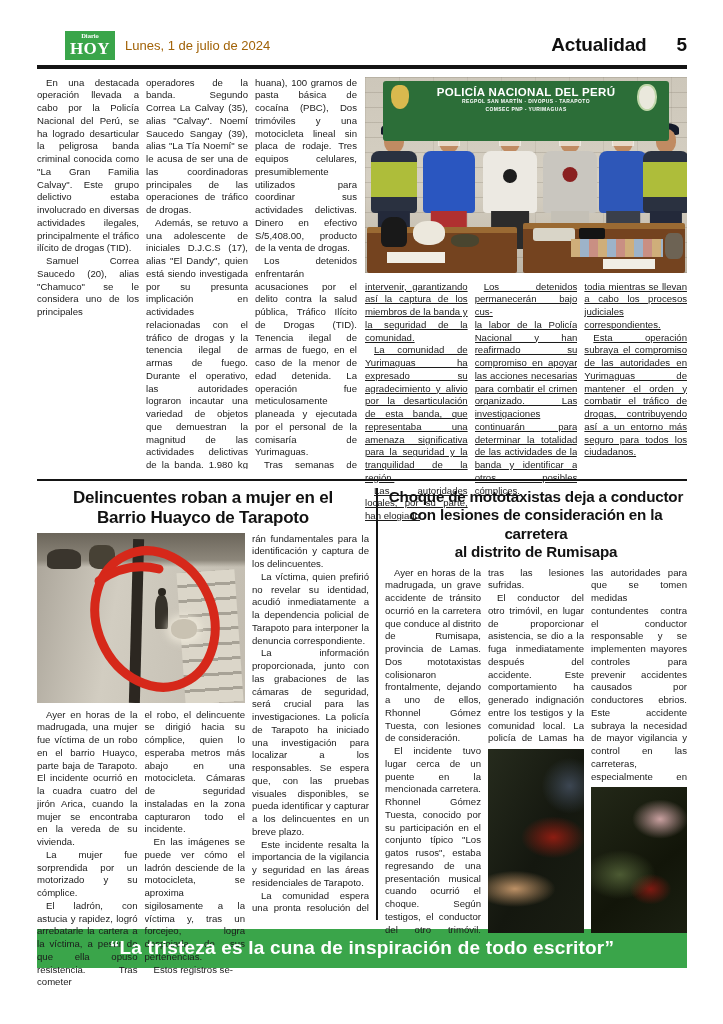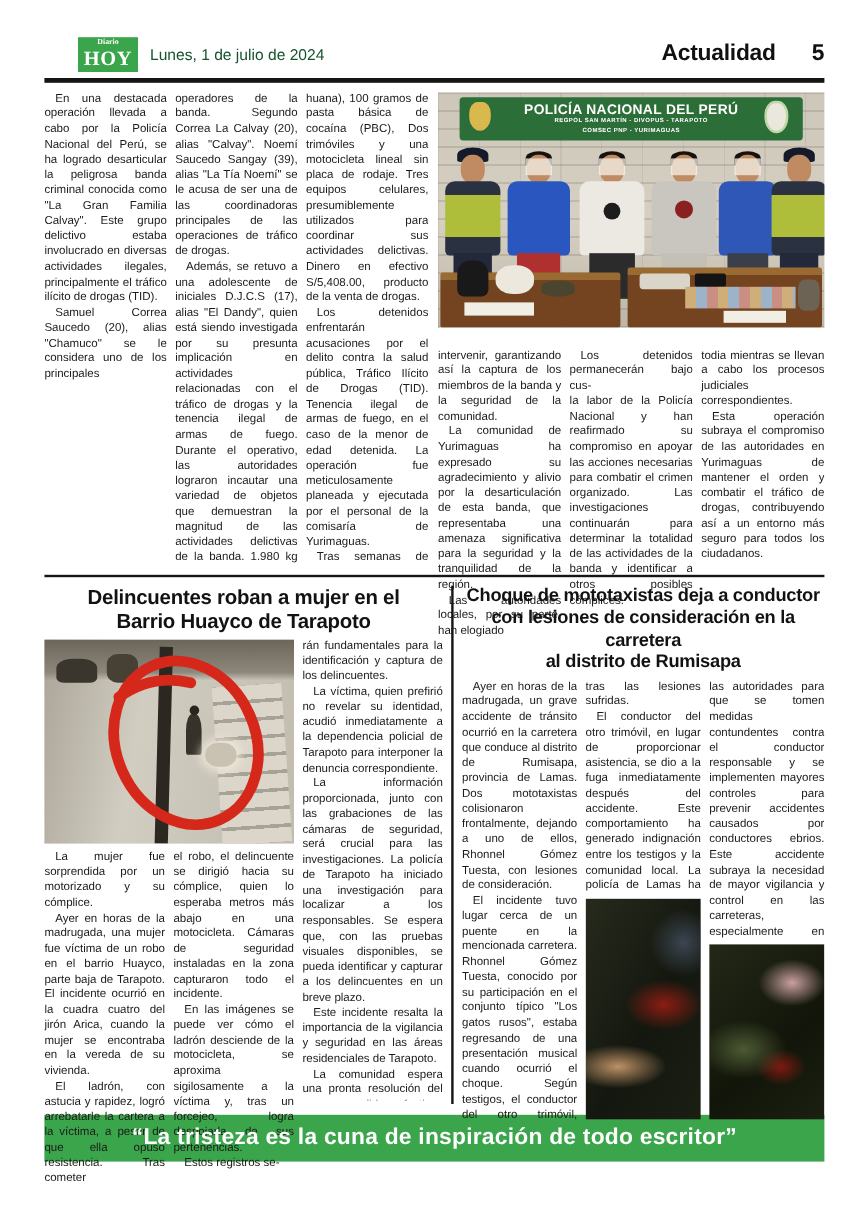--- a/index.html
+++ b/index.html
@@ -5,41 +5,41 @@
   *{box-sizing:border-box;margin:0;padding:0;}
   html,body{background:#ffffff;}
   body{width:723px;height:1024px;font-family:"Liberation Sans",sans-serif;color:#1c1c1c;overflow:hidden;}
   .page{width:723px;height:1024px;padding:30px 36px 0 37px;position:relative;}
 
   
   .masthead{display:flex;align-items:center;height:30px;padding-left:28px;}
   .logo{width:50px;height:29px;background:#3aa54a;color:#fff;text-align:center;display:flex;flex-direction:column;justify-content:center;line-height:1;}
   .logo .ltop{font-size:6.5px;font-weight:bold;font-family:"Liberation Serif",serif;}
   .logo .lmain{font-size:17px;font-weight:bold;font-family:"Liberation Serif",serif;letter-spacing:.5px;}
-  .dateline{font-size:13px;color:#14532d;margin-left:10px;}
+  .dateline{font-size:13px;color:#a16207;margin-left:10px;}
   .spacer{flex:1;}
   .section-label{font-size:19px;font-weight:bold;color:#101010;letter-spacing:-.2px;}
   .page-num{font-size:19px;font-weight:bold;color:#101010;margin-left:30px;}
   .top-rule{height:3.5px;background:#141414;margin-top:5px;}
 
   
   .h1{margin-top:6px;text-align:center;font-size:21.5px;font-weight:bold;line-height:1.14;color:#121212;letter-spacing:-.3px;}
   .h2{text-align:center;font-size:17px;font-weight:bold;line-height:1.18;color:#121212;letter-spacing:-.2px;margin-bottom:5px;}
   .h3{text-align:center;font-size:15.2px;font-weight:bold;line-height:1.22;color:#121212;letter-spacing:-.2px;margin-bottom:5px;}
 
   
   .cols{display:flex;gap:7px;}
   .col{flex:1;text-align:justify;font-size:9.6px;line-height:1.33;color:#1b1b1b;overflow:hidden;hyphens:auto;}
   .para{margin:0;}
   .para.ind{text-indent:9px;}
 
   .a1-body{display:flex;gap:8px;margin-top:8px;height:392px;}
   .a1-left{width:330px;display:flex;gap:7px;}
   .a1-right{width:322px;display:flex;flex-direction:column;}
-  .a1-right .cols{margin-top:18px;flex:1;}
+  .a1-right .cols{margin-top:8px;flex:1;text-decoration:underline;}
 
   .hdiv{height:2px;background:#151515;margin:10px 0 7px;}
   .bottom{display:flex;height:432px;}
   .half-left{width:332px;}
   .vdiv{width:2px;background:#151515;margin:0 7px;}
   .half-right{flex:1;}
 
   
   .a2-body{display:flex;gap:7px;height:384px;}
   .a2-stack{width:208px;display:flex;flex-direction:column;}
@@ -50,21 +50,21 @@
   .a3-cols{display:flex;gap:7px;height:366px;}
   .a3-col{flex:1;display:flex;flex-direction:column;}
   .a3-col .fill{overflow:hidden;}
 
   
   .photo1{position:relative;width:322px;height:196px;overflow:hidden;flex:none;
     background:linear-gradient(180deg,#cdc7ba 0%,#d6d0c3 55%,#bdb6a8 100%);}
   .photo1 .bricks{position:absolute;inset:0;
     background:repeating-linear-gradient(180deg,rgba(90,80,65,.18) 0 1px,transparent 1px 15px),
                repeating-linear-gradient(90deg,rgba(90,80,65,.10) 0 1px,transparent 1px 34px);}
-  .pnp-banner{position:absolute;top:4px;left:18px;right:18px;height:36px;background:#2c6e38;border-radius:3px;
+  .pnp-banner{position:absolute;top:4px;left:18px;right:18px;height:60px;background:#2c6e38;border-radius:3px;
     color:#fff;text-align:center;padding-top:5px;z-index:3;}
   .pnp-banner .bt{font-size:11.5px;font-weight:bold;letter-spacing:.3px;line-height:1.1;}
   .pnp-banner .bs{font-size:5px;font-weight:bold;letter-spacing:.4px;line-height:1.5;}
   .emblem-l{position:absolute;left:26px;top:8px;width:18px;height:24px;background:#d9b94e;border-radius:40% 40% 50% 50%;z-index:4;}
   .emblem-r{position:absolute;right:30px;top:7px;width:20px;height:27px;background:#eae8dc;border:2px solid #bfd6a8;border-radius:45% 45% 50% 50%;z-index:4;}
   .person{position:absolute;top:46px;height:126px;z-index:2;}
   .p-head{position:absolute;left:50%;transform:translateX(-50%);top:6px;width:20px;height:24px;background:#c08b62;border-radius:45%;}
   .p-hair{position:absolute;left:50%;transform:translateX(-50%);top:3px;width:22px;height:12px;background:#17120e;border-radius:50% 50% 0 0;}
   .p-blur{position:absolute;left:50%;transform:translateX(-50%);top:9px;width:22px;height:14px;background:rgba(245,242,235,.75);}
   .p-cap{position:absolute;left:50%;transform:translateX(-50%);top:0;width:26px;height:12px;background:#141a2a;border-radius:50% 50% 12% 12%;}
@@ -148,21 +148,21 @@
   <div class="top-rule"></div>
 
 
   <div class="a1-body">
     <div class="a1-left">
       <div class="col">
           <p class="para ind">En una destacada operación llevada a cabo por la Policía Nacional del Perú, se ha logrado desarticular la peligrosa banda criminal conocida como "La Gran Familia Calvay". Este grupo delictivo estaba involucrado en diversas actividades ilegales, principalmente el tráfico ilícito de drogas (TID).</p>
           <p class="para ind">Samuel Correa Saucedo (20), alias "Chamuco" se le considera uno de los principales</p>
         </div>
       <div class="col">
-          <p class="para">operadores de la banda. Segundo Correa La Calvay (20), alias "Calvay". Noemí Saucedo Sangay (39), alias "La Tía Noemí" se le acusa de ser una de las coordinadoras principales de las operaciones de tráfico de drogas.</p>
+          <p class="para">operadores de la banda. Segundo Correa La Calvay (35), alias "Calvay". Noemí Saucedo Sangay (39), alias "La Tía Noemí" se le acusa de ser una de las coordinadoras principales de las operaciones de tráfico de drogas.</p>
           <p class="para ind">Además, se retuvo a una adolescente de iniciales D.J.C.S (17), alias "El Dandy", quien está siendo investigada por su presunta implicación en actividades relacionadas con el tráfico de drogas y la tenencia ilegal de armas de fuego. Durante el operativo, las autoridades lograron incautar una variedad de objetos que demuestran la magnitud de las actividades delictivas de la banda. 1.980 kg de cannabis sativa (mari-</p>
         </div>
       <div class="col">
           <p class="para">huana), 100 gramos de pasta básica de cocaína (PBC), Dos trimóviles y una motocicleta lineal sin placa de rodaje. Tres equipos celulares, presumiblemente utilizados para coordinar sus actividades delictivas. Dinero en efectivo S/5,408.00, producto de la venta de drogas.</p>
           <p class="para ind">Los detenidos enfrentarán acusaciones por el delito contra la salud pública, Tráfico Ilícito de Drogas (TID). Tenencia ilegal de armas de fuego, en el caso de la menor de edad detenida. La operación fue meticulosamente planeada y ejecutada por el personal de la comisaría de Yurimaguas.</p>
           <p class="para ind">Tras semanas de vigilancia e inteligencia, la policía pudo identificar los puntos clave y momentos oportunos para</p>
         </div>
     </div>
     <div class="a1-right">
 
@@ -264,22 +264,22 @@
             <div class="board"></div>
             <div class="victim"></div>
             <div class="moto3"></div>
             <svg class="red-circle" width="208" height="170" viewBox="0 0 208 170">
               <ellipse cx="118" cy="86" rx="58" ry="70" fill="none" stroke="#d6281a" stroke-width="9" transform="rotate(-24 118 86)"></ellipse>
               <path d="M 62 48 Q 90 28 122 36" fill="none" stroke="#d6281a" stroke-width="9" stroke-linecap="round"></path>
             </svg>
           </div>
           <div class="a2-lower">
             <div class="col">
+                <p class="para ind">Ayer en horas de la madrugada, una mujer fue víctima de un robo en el barrio Huayco, parte baja de Tarapoto. El incidente ocurrió en la cuadra cuatro del jirón Arica, cuando la mujer se encontraba en la vereda de su vivienda.</p>
                 <p class="para ind">La mujer fue sorprendida por un motorizado y su cómplice.</p>
-                <p class="para ind">Ayer en horas de la madrugada, una mujer fue víctima de un robo en el barrio Huayco, parte baja de Tarapoto. El incidente ocurrió en la cuadra cuatro del jirón Arica, cuando la mujer se encontraba en la vereda de su vivienda.</p>
                 <p class="para ind">El ladrón, con astucia y rapidez, logró arrebatarle la cartera a la víctima, a pesar de que ella opuso resistencia. Tras cometer</p>
               </div>
             <div class="col">
                 <p class="para">el robo, el delincuente se dirigió hacia su cómplice, quien lo esperaba metros más abajo en una motocicleta. Cámaras de seguridad instaladas en la zona capturaron todo el incidente.</p>
                 <p class="para ind">En las imágenes se puede ver cómo el ladrón desciende de la motocicleta, se aproxima sigilosamente a la víctima y, tras un forcejeo, logra despojarla de sus pertenencias.</p>
                 <p class="para ind">Estos registros se-</p>
               </div>
           </div>
         </div>
         <div class="col a2-side">

